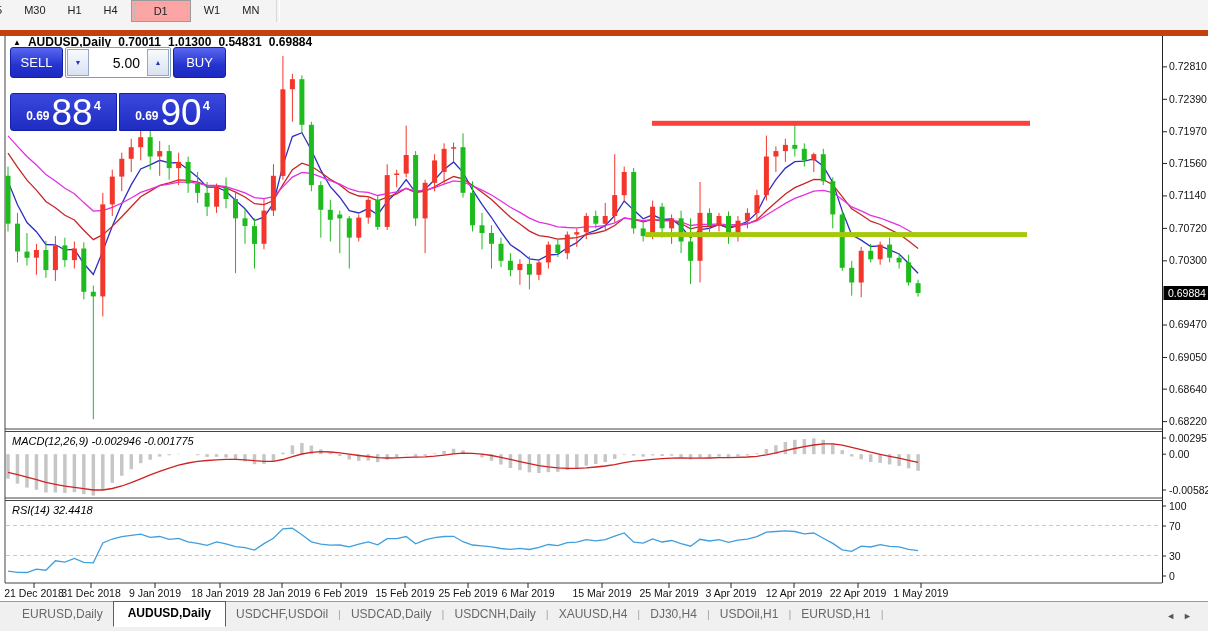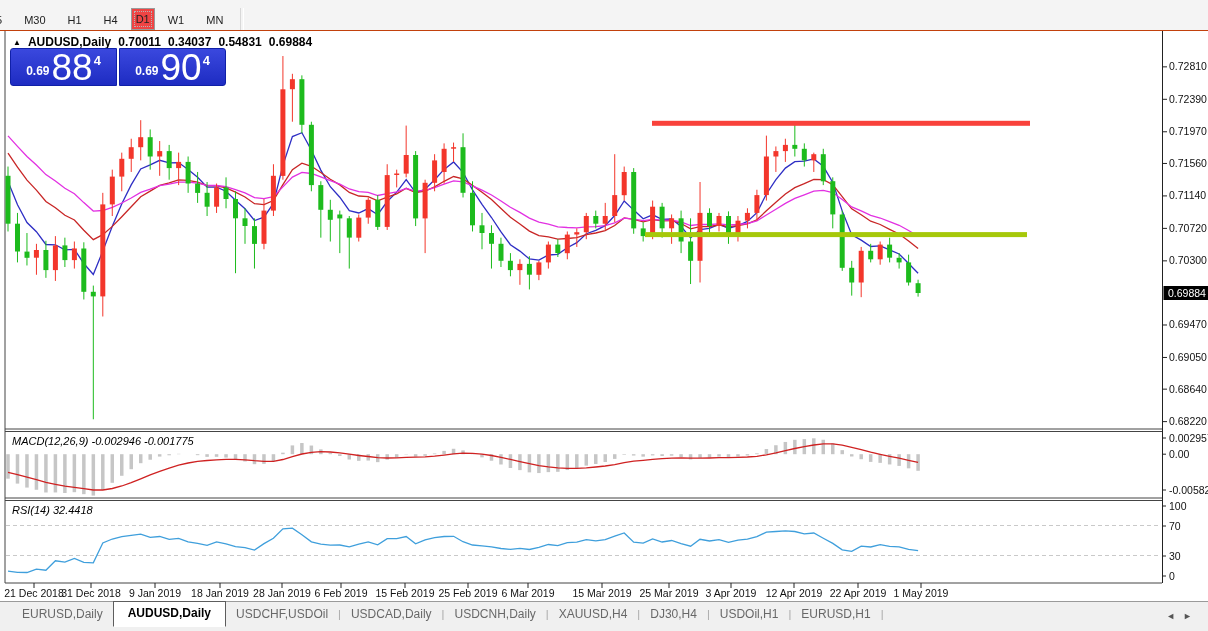--- a/index.html
+++ b/index.html
@@ -1,41 +1,41 @@
 <!DOCTYPE html>
 <html><head>
 <meta charset="utf-8">
 <style>
   html,body{margin:0;padding:0;background:#fff;}
   body{width:1208px;height:631px;overflow:hidden;position:relative;
        font-family:"Liberation Sans",sans-serif;-webkit-font-smoothing:antialiased;}
   
   .toolbar{position:absolute;left:0;top:0;width:1208px;height:30px;background:#f4f4f4;
-           border-bottom:1px solid #c2410c;display:flex;align-items:flex-end;z-index:5;}
+           border-bottom:6px solid #c2410c;display:flex;align-items:flex-start;z-index:5;}
   .tf-btn{font-size:11px;color:#222;padding:4px 9px;margin:0 2px;cursor:default;white-space:nowrap;}
   .tf-btn.cut{margin-left:-6px;padding-left:2px;}
-  .tf-btn.active{background:#ef4444;border:1px solid #9a9a9a;outline:1px dotted #b5b5b5;outline-offset:-4px;
-                 padding:4px 4px;}
+  .tf-btn.active{background:#fca5a5;border:1px solid #9a9a9a;outline:1px dotted #b5b5b5;outline-offset:-4px;
+                 padding:4px 22px;}
   .tb-sep{width:2px;height:22px;border-left:1px solid #d8d8d8;border-right:1px solid #fff;margin:0 6px;}
   
   .chart-title{position:absolute;left:13px;top:35px;z-index:4;font-size:12px;font-weight:600;color:#000;
                display:flex;align-items:center;gap:7px;}
   .chart-title .tri{font-size:8px;position:relative;top:0px;}
   
   .trade-panel{position:absolute;left:10px;top:47px;width:216px;z-index:4;}
   .tp-row1{display:flex;height:31px;}
   .btn-blue{background:linear-gradient(#5a67ef,#2433cf 60%,#1c2ac0);border:1px solid #1020a8;border-radius:3px;
             color:#fff;font-size:13px;display:flex;align-items:center;justify-content:center;cursor:pointer;}
   .sell-btn,.buy-btn{width:57px;}
   .spin{display:flex;flex:1;margin:0 2px;border:1px solid #7f9db9;background:#fff;border-radius:2px;}
   .spin-btn{width:20px;background:linear-gradient(#f8fafd,#d9e2f1);border:1px solid #93a8c4;margin:1px;
             display:flex;align-items:center;justify-content:center;font-size:7px;color:#2038c8;cursor:pointer;}
   .vol-input{flex:1;border:0;outline:0;font-family:"Liberation Sans",sans-serif;font-size:14px;color:#000;
              text-align:right;padding:0 6px 0 0;width:50px;background:#fff;}
-  .tp-row2{display:flex;height:38px;margin-top:1px;}
+  .tp-row2{display:flex;height:38px;margin-top:15px;}
   .price-box{background:linear-gradient(#3a48de,#1e2cc2);border:1px solid #1020a8;color:#fff;flex:1;
              display:flex;align-items:flex-end;justify-content:center;padding-bottom:3px;cursor:pointer;}
   .price-box:first-child{margin-right:2px;border-radius:3px 0 0 3px;}
   .price-box:last-child{border-radius:0 3px 3px 0;}
   .p-small{font-size:12px;font-weight:bold;margin-right:2px;position:relative;top:-4px;}
   .p-big{font-size:37px;font-weight:500;line-height:28px;}
   .p-sup{font-size:13px;font-weight:bold;position:relative;top:-14px;margin-left:1px;}
   
   .ind-label{position:absolute;z-index:4;font-size:11px;color:#000;font-style:italic;}
   
@@ -440,26 +440,35 @@
   <div class="tf-btn active">D1</div>
   <div class="tf-btn">W1</div>
   <div class="tf-btn">MN</div>
   <div class="tb-sep"></div>
 </div>
 
 <div class="chart-title">
   <span class="tri">▲</span>
   <span>AUDUSD,Daily</span>
   <span>0.70011</span>
-  <span>0.34037</span>
+  <span>1.01300</span>
   <span>0.54831</span>
   <span>0.69884</span>
 </div>
 
 <div class="trade-panel">
+  <div class="tp-row1">
+    <div class="btn-blue sell-btn">SELL</div>
+    <div class="spin">
+      <div class="spin-btn">▼</div>
+      <input class="vol-input" value="5.00" style="">
+      <div class="spin-btn">▲</div>
+    </div>
+    <div class="btn-blue buy-btn">BUY</div>
+  </div>
   <div class="tp-row2">
     <div class="price-box">
       <span class="p-small">0.69</span>
       <span class="p-big">88</span>
       <span class="p-sup">4</span>
     </div>
     <div class="price-box">
       <span class="p-small">0.69</span>
       <span class="p-big">90</span>
       <span class="p-sup">4</span>

